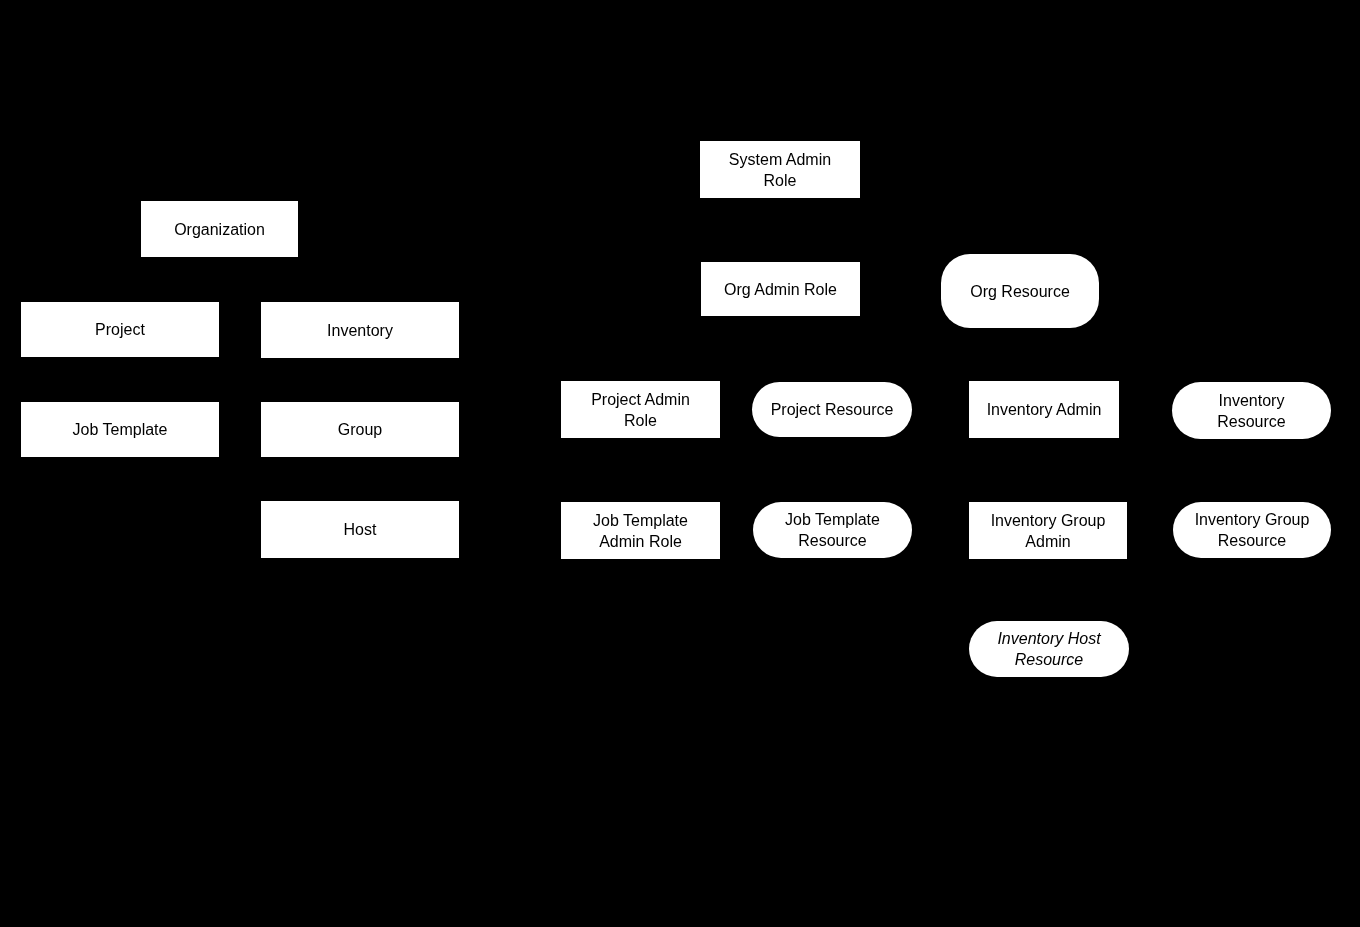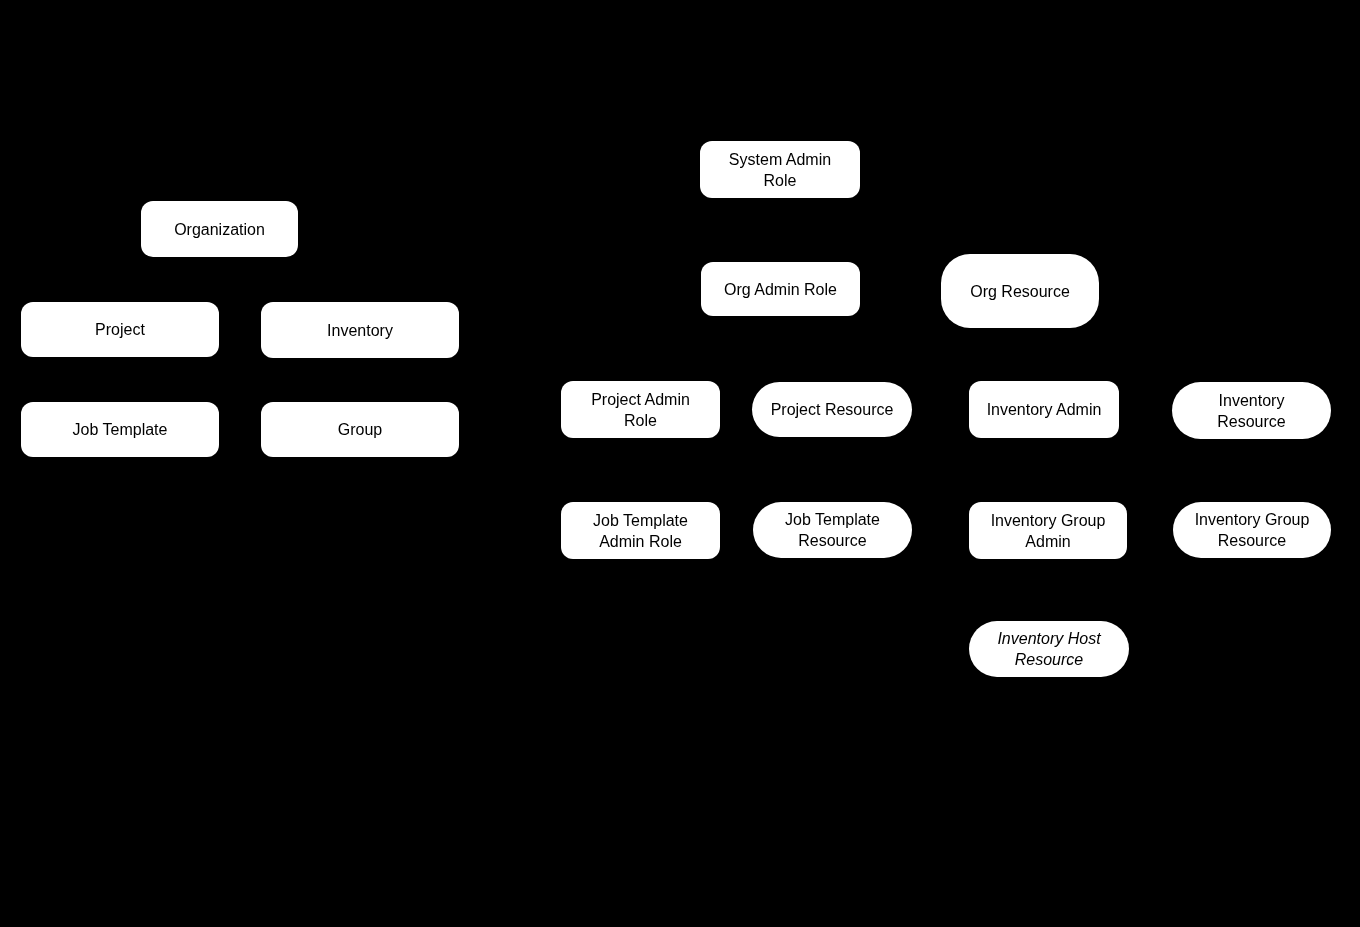--- a/index.html
+++ b/index.html
@@ -20,21 +20,21 @@
     display: flex;
     flex-direction: column;
     align-items: center;
     justify-content: center;
     text-align: center;
     font-size: 16px;
     line-height: 21px;
     user-select: none;
   }
   .node.rect {
-    border-radius: 12px;
+    border-radius: 0;
   }
   
   .node .label-line {
     white-space: nowrap;
   }
 </style>
 </head>
 <body>
 
 <div class="canvas" id="diagram-canvas" style="background: rgb(0, 0, 0);">
@@ -45,20 +45,23 @@
       <div class="label-line">Project</div>
     </div>
     <div class="node rect" style="left: 261px; top: 302px; width: 198px; height: 56px; background: rgb(255, 255, 255); color: rgb(0, 0, 0);">
       <div class="label-line">Inventory</div>
     </div>
     <div class="node rect" style="left: 21px; top: 402px; width: 198px; height: 55px; background: rgb(255, 255, 255); color: rgb(0, 0, 0);">
       <div class="label-line">Job Template</div>
     </div>
     <div class="node rect" style="left: 261px; top: 402px; width: 198px; height: 55px; background: rgb(255, 255, 255); color: rgb(0, 0, 0);">
       <div class="label-line">Group</div>
+    </div>
+    <div class="node rect" style="left: 261px; top: 501px; width: 198px; height: 57px; background: rgb(255, 255, 255); color: rgb(0, 0, 0);">
+      <div class="label-line">Host</div>
     </div>
     <div class="node rect" style="left: 700px; top: 141px; width: 160px; height: 57px; background: rgb(255, 255, 255); color: rgb(0, 0, 0);">
       <div class="label-line">System Admin</div>
       <div class="label-line">Role</div>
     </div>
     <div class="node rect" style="left: 701px; top: 262px; width: 159px; height: 54px; background: rgb(255, 255, 255); color: rgb(0, 0, 0);">
       <div class="label-line">Org Admin Role</div>
     </div>
     <div class="node stadium" style="left: 941px; top: 254px; width: 158px; height: 74px; background: rgb(255, 255, 255); color: rgb(0, 0, 0); border-radius: 29px;">
       <div class="label-line">Org Resource</div>

